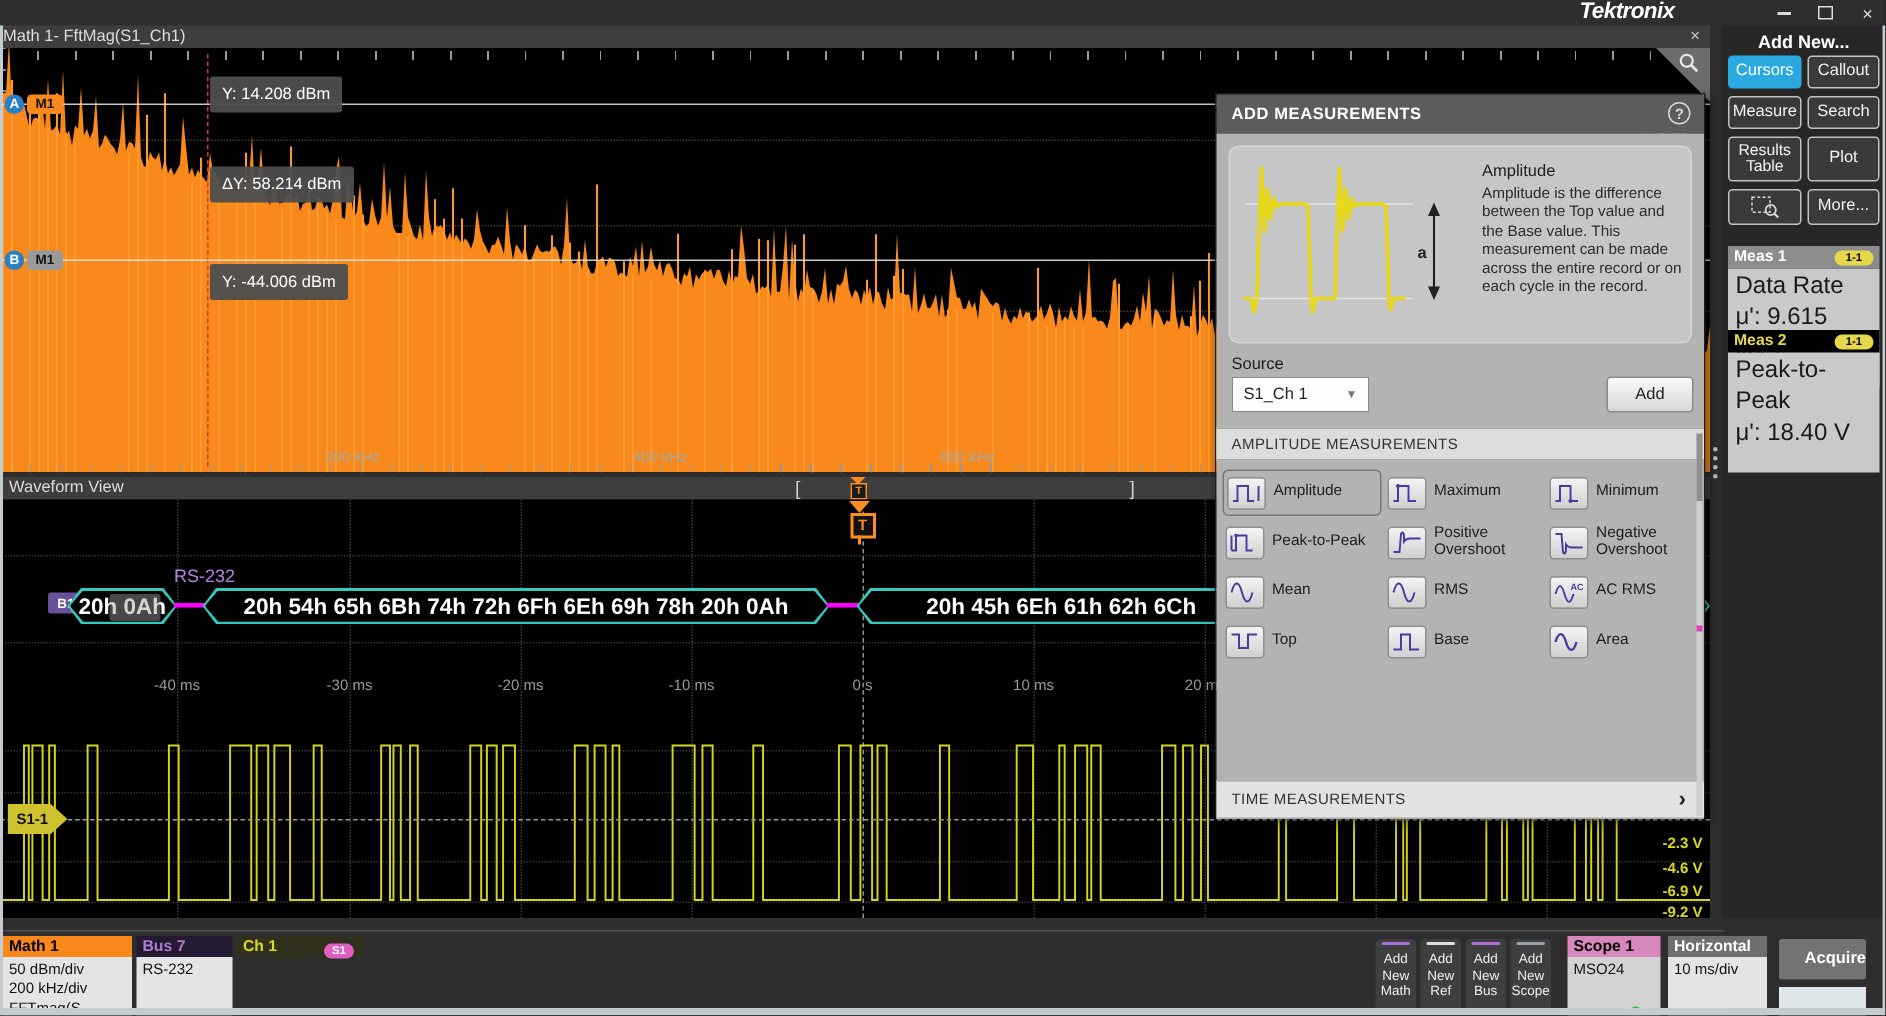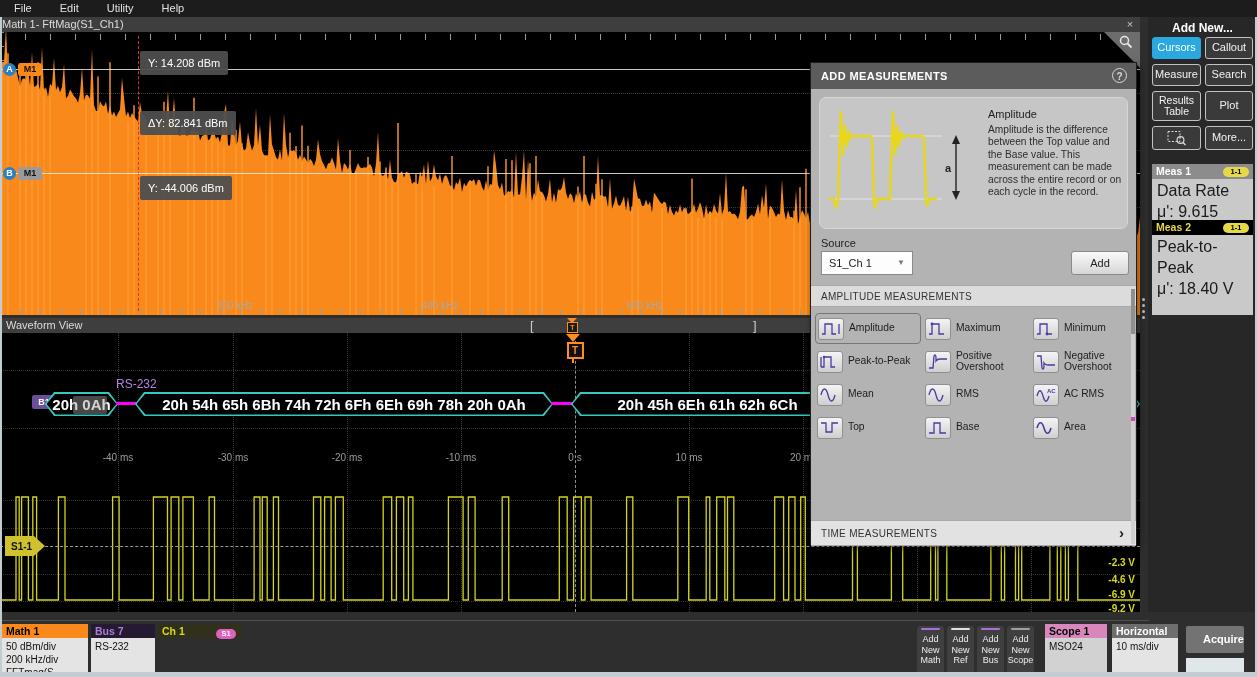--- a/index.html
+++ b/index.html
@@ -118,26 +118,20 @@
     font-size:9px;text-align:center;display:flex;align-items:center;justify-content:center;line-height:1.2;box-sizing:border-box}
   .topline{position:absolute;top:2px;left:4px;right:4px;height:2px;border-radius:1px}
   
   .frame{position:absolute;background:#c3ccd1;z-index:99}
 </style>
 </head>
 <body>
 
 <div id="screen">
 
-  <div id="menubar">
-    <div class="menu-item">File</div>
-    <div class="menu-item">Edit</div>
-    <div class="menu-item">Utility</div>
-    <div class="menu-item">Help</div>
-  </div>
   <div id="brand">Tektronix</div>
   <div class="winctl" style="left:1178px">
       <span style="width:9px;height:2px;background:#ddd;display:block"></span>
     </div>
   <div class="winctl" style="left:1206px">
       <span style="width:8px;height:7px;border:1px solid #ddd;display:block"></span>
     </div>
   <div class="winctl" style="left:1234px;font-size:12px">×</div>
 
   <div id="fft-titlebar">Math 1- FftMag(S1_Ch1)</div>
@@ -152,21 +146,21 @@
       <div class="hdots" style="top:232px"></div>
     <svg id="fft-svg" width="1140" height="283" style="position:absolute;left:0;top:0">
       <path id="fft-fill" fill="#f8891a" d="M0,283L0,-18.4L2,30.2L4,29.7L6,-4.9L8,41.5L10,43.3L12,37.0L14,39.3L16,36.8L18,46.1L20,54.4L22,47.5L24,46.2L26,47.8L28,36.3L30,53.6L32,20.2L34,54.8L36,54.0L38,50.9L40,57.6L42,14.7L44,59.1L46,54.9L48,65.0L50,51.7L52,53.9L54,26.1L56,58.1L58,53.8L60,60.3L62,55.0L64,31.9L66,66.6L68,63.8L70,57.6L72,60.7L74,64.3L76,66.4L78,70.8L80,61.4L82,35.9L84,68.3L86,62.5L88,63.3L90,66.8L92,17.2L94,72.9L96,79.0L98,78.9L100,69.1L102,73.0L104,74.4L106,69.4L108,81.7L110,73.2L112,83.5L114,79.5L116,84.9L118,81.3L120,77.6L122,45.7L124,65.8L126,84.3L128,79.6L130,86.1L132,81.1L134,84.6L136,87.0L138,89.5L140,70.0L142,82.1L144,83.5L146,90.8L148,93.0L150,90.0L152,91.7L154,89.9L156,93.9L158,95.1L160,91.2L162,87.5L164,94.5L166,87.1L168,58.3L170,96.8L172,89.9L174,66.2L176,92.9L178,100.1L180,104.6L182,91.4L184,93.5L186,103.6L188,103.2L190,102.0L192,96.6L194,97.7L196,100.3L198,97.0L200,108.6L202,103.9L204,103.0L206,92.2L208,108.2L210,107.0L212,100.0L214,99.7L216,106.8L218,104.4L220,110.3L222,100.6L224,80.8L226,72.1L228,113.2L230,113.8L232,85.8L234,99.2L236,113.3L238,108.8L240,89.6L242,113.8L244,118.6L246,116.8L248,100.3L250,111.1L252,118.5L254,113.2L256,76.1L258,113.3L260,92.4L262,118.4L264,123.1L266,123.4L268,123.3L270,82.6L272,112.6L274,118.6L276,125.5L278,127.5L280,117.5L282,128.4L284,81.3L286,112.8L288,125.2L290,118.0L292,119.2L294,118.1L296,121.1L298,127.8L300,122.6L302,129.7L304,124.4L306,127.5L308,130.9L310,126.8L312,129.2L314,133.9L316,127.6L318,107.5L320,121.9L322,129.2L324,132.8L326,137.2L328,131.4L330,131.1L332,125.6L334,131.1L336,137.4L338,105.9L340,128.6L342,141.1L344,130.9L346,133.3L348,137.5L350,131.5L352,141.3L354,141.4L356,136.4L358,130.9L360,135.2L362,136.3L364,135.2L366,135.8L368,133.5L370,132.1L372,135.6L374,144.4L376,131.2L378,99.8L380,139.5L382,143.8L384,143.2L386,138.4L388,147.4L390,127.7L392,145.7L394,150.1L396,150.3L398,142.6L400,141.3L402,139.1L404,145.8L406,139.8L408,140.5L410,142.8L412,151.9L414,149.7L416,151.0L418,152.3L420,139.2L422,145.1L424,132.4L426,151.8L428,128.2L430,149.5L432,145.8L434,132.5L436,144.2L438,148.2L440,141.4L442,152.1L444,144.7L446,143.1L448,147.0L450,153.8L452,153.5L454,158.2L456,150.2L458,152.4L460,145.6L462,160.1L464,150.8L466,154.4L468,150.3L470,148.6L472,149.2L474,147.1L476,153.8L478,147.7L480,148.2L482,155.1L484,158.8L486,148.2L488,158.3L490,152.1L492,152.8L494,118.2L496,133.1L498,153.3L500,157.2L502,150.5L504,163.5L506,162.4L508,158.9L510,160.1L512,157.2L514,165.6L516,119.6L518,162.6L520,162.4L522,145.2L524,118.3L526,167.6L528,127.4L530,154.2L532,168.8L534,160.2L536,164.9L538,147.6L540,159.3L542,160.1L544,163.2L546,169.6L548,162.1L550,146.6L552,170.5L554,160.5L556,170.8L558,157.1L560,158.5L562,155.5L564,145.1L566,160.6L568,166.9L570,161.2L572,163.3L574,171.2L576,161.1L578,166.6L580,159.2L582,170.8L584,162.0L586,162.8L588,170.4L590,174.4L592,159.5L594,167.7L596,166.3L598,123.6L600,163.5L602,163.1L604,164.7L606,164.2L608,175.5L610,145.9L612,176.8L614,171.4L616,163.5L618,173.0L620,173.7L622,169.6L624,164.0L626,178.8L628,164.4L630,179.7L632,176.5L634,146.5L636,156.3L638,166.4L640,166.7L642,174.0L644,173.8L646,167.5L648,173.3L650,169.4L652,180.8L654,160.4L656,163.6L658,166.7L660,170.1L662,172.0L664,169.4L666,170.9L668,182.0L670,173.1L672,180.0L674,183.6L676,178.5L678,180.8L680,172.6L682,180.2L684,175.5L686,177.4L688,182.3L690,180.4L692,177.9L694,171.7L696,180.7L698,176.6L700,170.1L702,176.2L704,186.4L706,172.4L708,182.4L710,178.8L712,181.3L714,172.1L716,178.6L718,181.6L720,160.7L722,182.2L724,176.4L726,140.1L728,179.9L730,179.1L732,182.3L734,181.6L736,183.2L738,187.2L740,179.7L742,155.3L744,153.4L746,187.4L748,187.1L750,183.9L752,182.6L754,185.1L756,180.1L758,171.6L760,182.3L762,163.0L764,175.8L766,151.3L768,186.7L770,173.6L772,175.7L774,180.0L776,185.0L778,181.5L780,182.5L782,147.5L784,178.4L786,188.0L788,178.0L790,185.3L792,185.1L794,187.4L796,157.9L798,192.1L800,184.9L802,177.9L804,181.4L806,186.6L808,179.8L810,191.5L812,180.2L814,182.1L816,187.0L818,187.5L820,194.6L822,174.3L824,166.5L826,180.1L828,185.5L830,191.2L832,170.8L834,191.3L836,181.6L838,187.6L840,187.2L842,191.1L844,187.0L846,187.5L848,181.7L850,170.8L852,184.8L854,165.1L856,174.2L858,194.9L860,192.1L862,184.4L864,185.6L866,190.8L868,183.4L870,192.1L872,196.9L874,183.3L876,188.8L878,186.0L880,184.3L882,187.4L884,190.1L886,186.6L888,191.5L890,193.4L892,168.4L894,183.5L896,189.7L898,189.5L900,186.4L902,184.7L904,194.9L906,197.3L908,185.1L910,182.8L912,187.9L914,191.1L916,191.7L918,188.4L920,188.5L922,193.9L924,184.9L926,198.8L928,185.0L930,177.9L932,193.6L934,190.8L936,185.4L938,190.5L940,200.0L942,166.7L944,200.3L946,198.7L948,200.8L950,195.4L952,196.9L954,198.2L956,176.3L958,188.3L960,188.3L962,190.7L964,189.3L966,194.1L968,199.3L970,190.3L972,190.6L974,193.3L976,191.3L978,189.5L980,196.3L982,200.1L984,193.1L986,163.5L988,191.5L990,193.6L992,198.6L994,200.9L996,189.2L998,200.5L1000,194.2L1002,198.4L1004,190.8L1006,189.7L1008,196.0L1010,202.4L1012,191.7L1014,192.0L1016,164.1L1018,194.8L1020,187.0L1022,199.6L1024,195.4L1026,194.4L1028,197.4L1030,205.0L1032,198.3L1034,196.5L1036,203.6L1038,196.5L1040,201.5L1042,202.8L1044,200.5L1046,205.5L1048,199.2L1050,192.0L1052,197.8L1054,199.8L1056,202.8L1058,174.8L1060,196.7L1062,196.1L1064,173.7L1066,197.2L1068,200.8L1070,204.8L1072,195.1L1074,191.0L1076,206.2L1078,199.9L1080,183.1L1082,199.4L1084,195.0L1086,195.8L1088,192.5L1090,195.9L1092,200.2L1094,179.1L1096,196.2L1098,181.0L1100,192.9L1102,205.2L1104,203.0L1106,197.9L1108,184.9L1110,202.4L1112,199.6L1114,208.0L1116,194.5L1118,196.6L1120,206.1L1122,199.8L1124,194.2L1126,207.9L1128,202.9L1130,182.8L1132,190.1L1134,200.3L1136,204.3L1138,201.4L1140,184.9L1140,283Z"></path>
       <path id="fft-spikes" stroke="#ff9a30" stroke-width="1.4" fill="none" d="M2,283L2,39.9M8,283L8,21.3M20,283L20,31.5M26,283L26,43.2M32,283L32,53.8M38,283L38,30.2M44,283L44,56.4M50,283L50,63.2M86,283L86,69.6M92,283L92,61.4M98,283L98,44.5M110,283L110,30.2M128,283L128,89.4M134,283L134,73.2M146,283L146,86.6M158,283L158,99.6M164,283L164,69.8M170,283L170,88.5M188,283L188,107.6M194,283L194,65.7M206,283L206,107.3M212,283L212,100.0M218,283L218,108.9M224,283L224,114.6M236,283L236,98.1M242,283L242,111.2M266,283L266,123.7M272,283L272,126.1M290,283L290,100.8M296,283L296,113.9M302,283L302,93.5M308,283L308,113.7M350,283L350,118.1M356,283L356,140.3M368,283L368,124.9M380,283L380,129.6M386,283L386,135.6M392,283L392,147.7M398,283L398,91.0M416,283L416,142.3M422,283L422,151.5M434,283L434,154.5M452,283L452,123.9M470,283L470,148.2M488,283L488,134.2M506,283L506,127.1M512,283L512,128.2M530,283L530,131.2M536,283L536,124.1M542,283L542,160.9M578,283L578,154.5M584,283L584,124.1M596,283L596,151.8M602,283L602,147.3M632,283L632,174.4M638,283L638,174.1M662,283L662,175.9M686,283L686,176.3M692,283L692,146.5M698,283L698,185.7M704,283L704,186.3M710,283L710,179.9M716,283L716,185.3M722,283L722,186.8M746,283L746,157.2M752,283L752,187.7M770,283L770,177.7M794,283L794,178.8M800,283L800,155.2M806,283L806,136.7M824,283L824,179.9M848,283L848,173.3M854,283L854,196.7M860,283L860,195.4M866,283L866,166.1M872,283L872,189.6M884,283L884,188.0M890,283L890,156.6M896,283L896,192.8M902,283L902,199.2M908,283L908,171.5M914,283L914,191.8M920,283L920,171.3M926,283L926,192.9M950,283L950,199.8M962,283L962,196.9M968,283L968,183.1M980,283L980,187.7M986,283L986,199.1M992,283L992,200.9M998,283L998,158.8M1004,283L1004,199.6M1010,283L1010,187.8M1034,283L1034,204.3M1058,283L1058,203.2M1064,283L1064,182.9M1070,283L1070,149.1M1082,283L1082,187.2M1094,283L1094,200.0M1106,283L1106,187.0M1112,283L1112,200.9M1124,283L1124,206.6M1136,283L1136,186.5"></path>
     </svg>
     <div id="fft-vcursor" style="left:138px"></div>
     <div class="cursor-line" style="top:37px"></div>
     <div class="cursor-circle" style="left:3px;top:31px">A</div>
     <div class="m1-badge" style="left:18px;top:31px;background:#f8891a;color:#111">M1</div>
     <div class="bubble" style="left:140px;top:19px">Y: 14.208 dBm</div>
-    <div class="bubble" style="left:140px;top:79px">ΔY: 82.841 dBm</div>
+    <div class="bubble" style="left:140px;top:79px">ΔY: 58.214 dBm</div>
     <div class="cursor-line" style="top:141px"></div>
     <div class="cursor-circle" style="left:3px;top:135px">B</div>
     <div class="m1-badge" style="left:18px;top:135px;background:#9a9a9a;color:#111">M1</div>
     <div class="bubble" style="left:140px;top:144px">Y: -44.006 dBm</div>
     <div id="fft-zerodbm">0 dBm</div>
     <div class="freq-label" style="left:235px">200 kHz</div>
     <div class="freq-label" style="left:440px">400 kHz</div>
     <div class="freq-label" style="left:645px">600 kHz</div>
     <div class="freq-label" style="left:850px">800 kHz</div>
     <div class="tickstrip-bot"></div>

